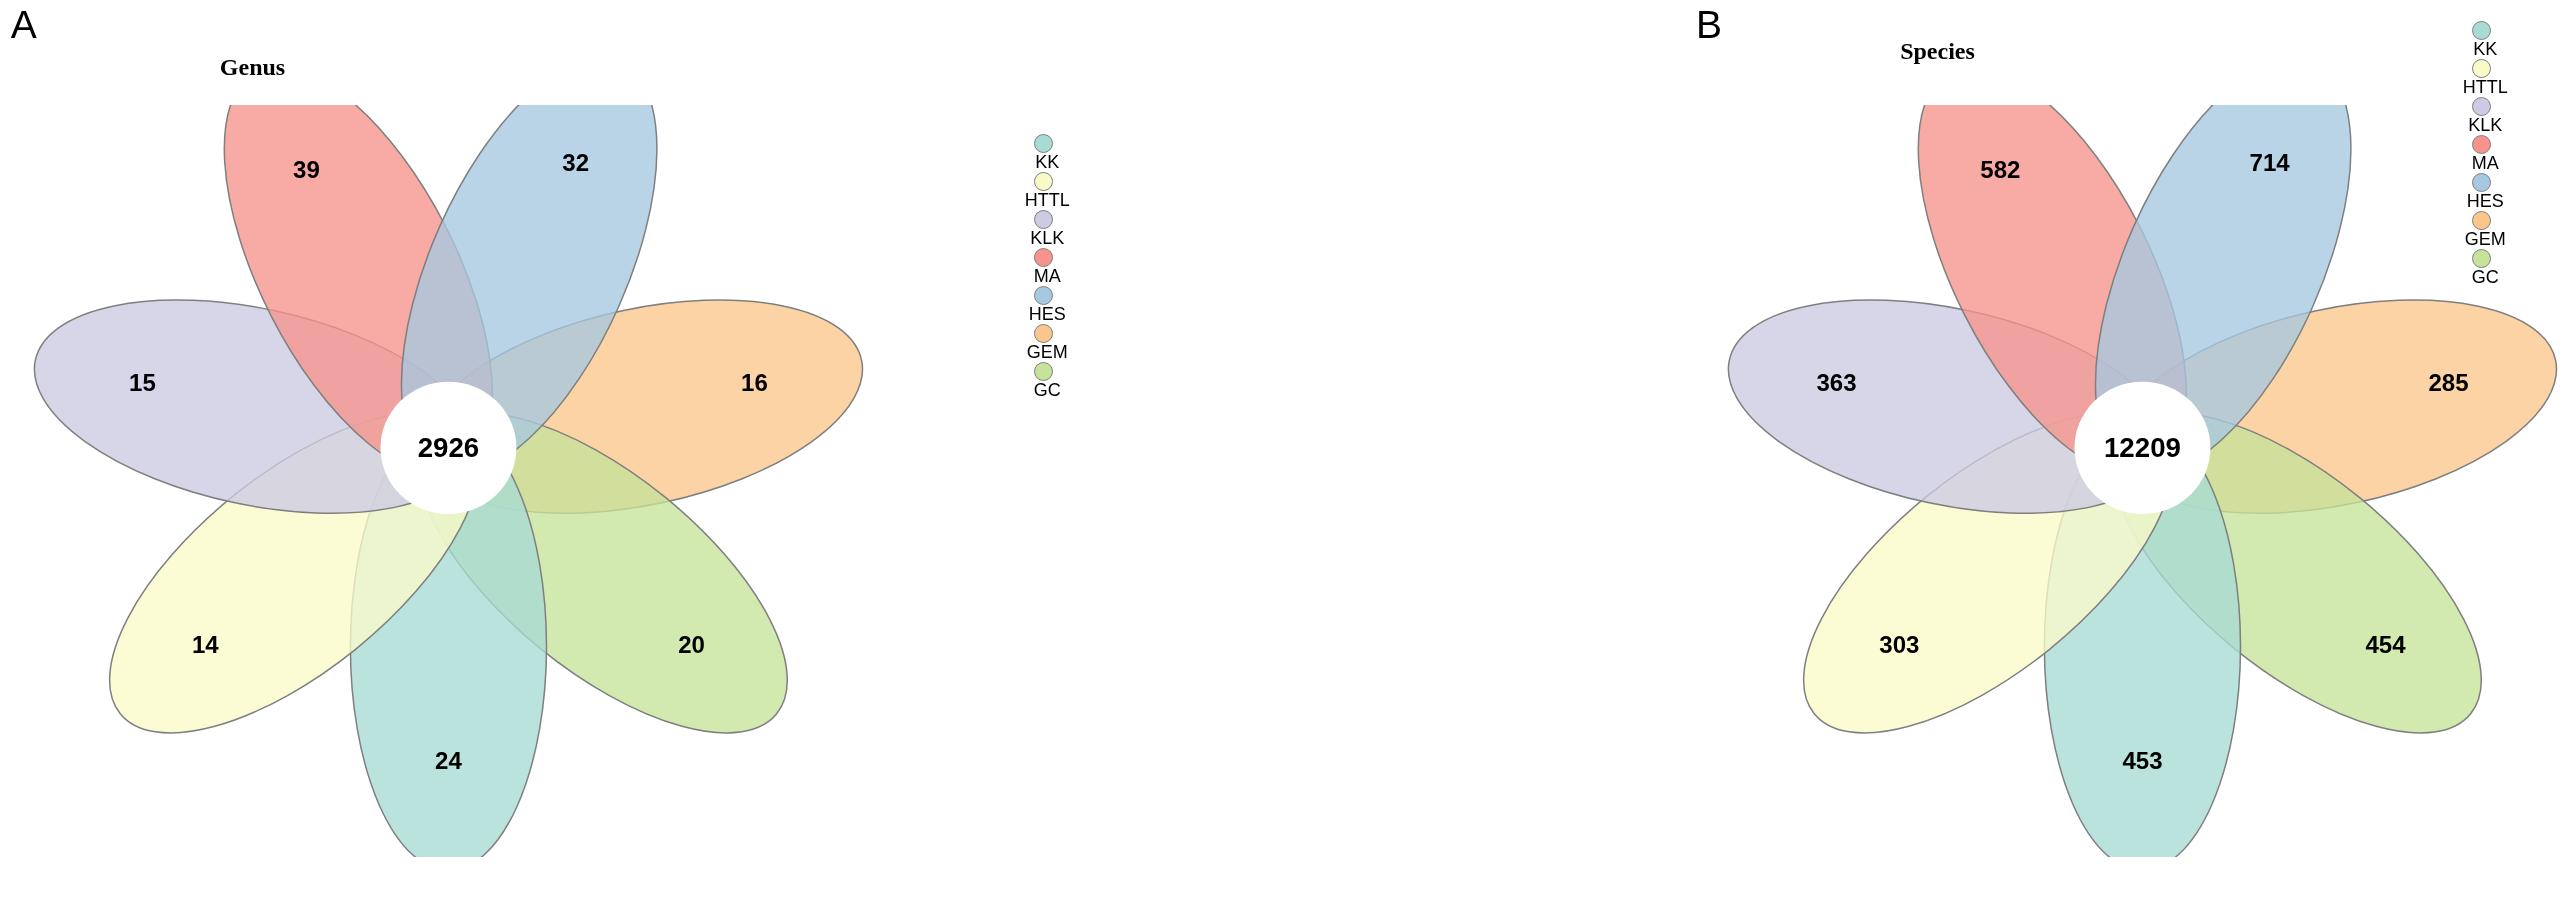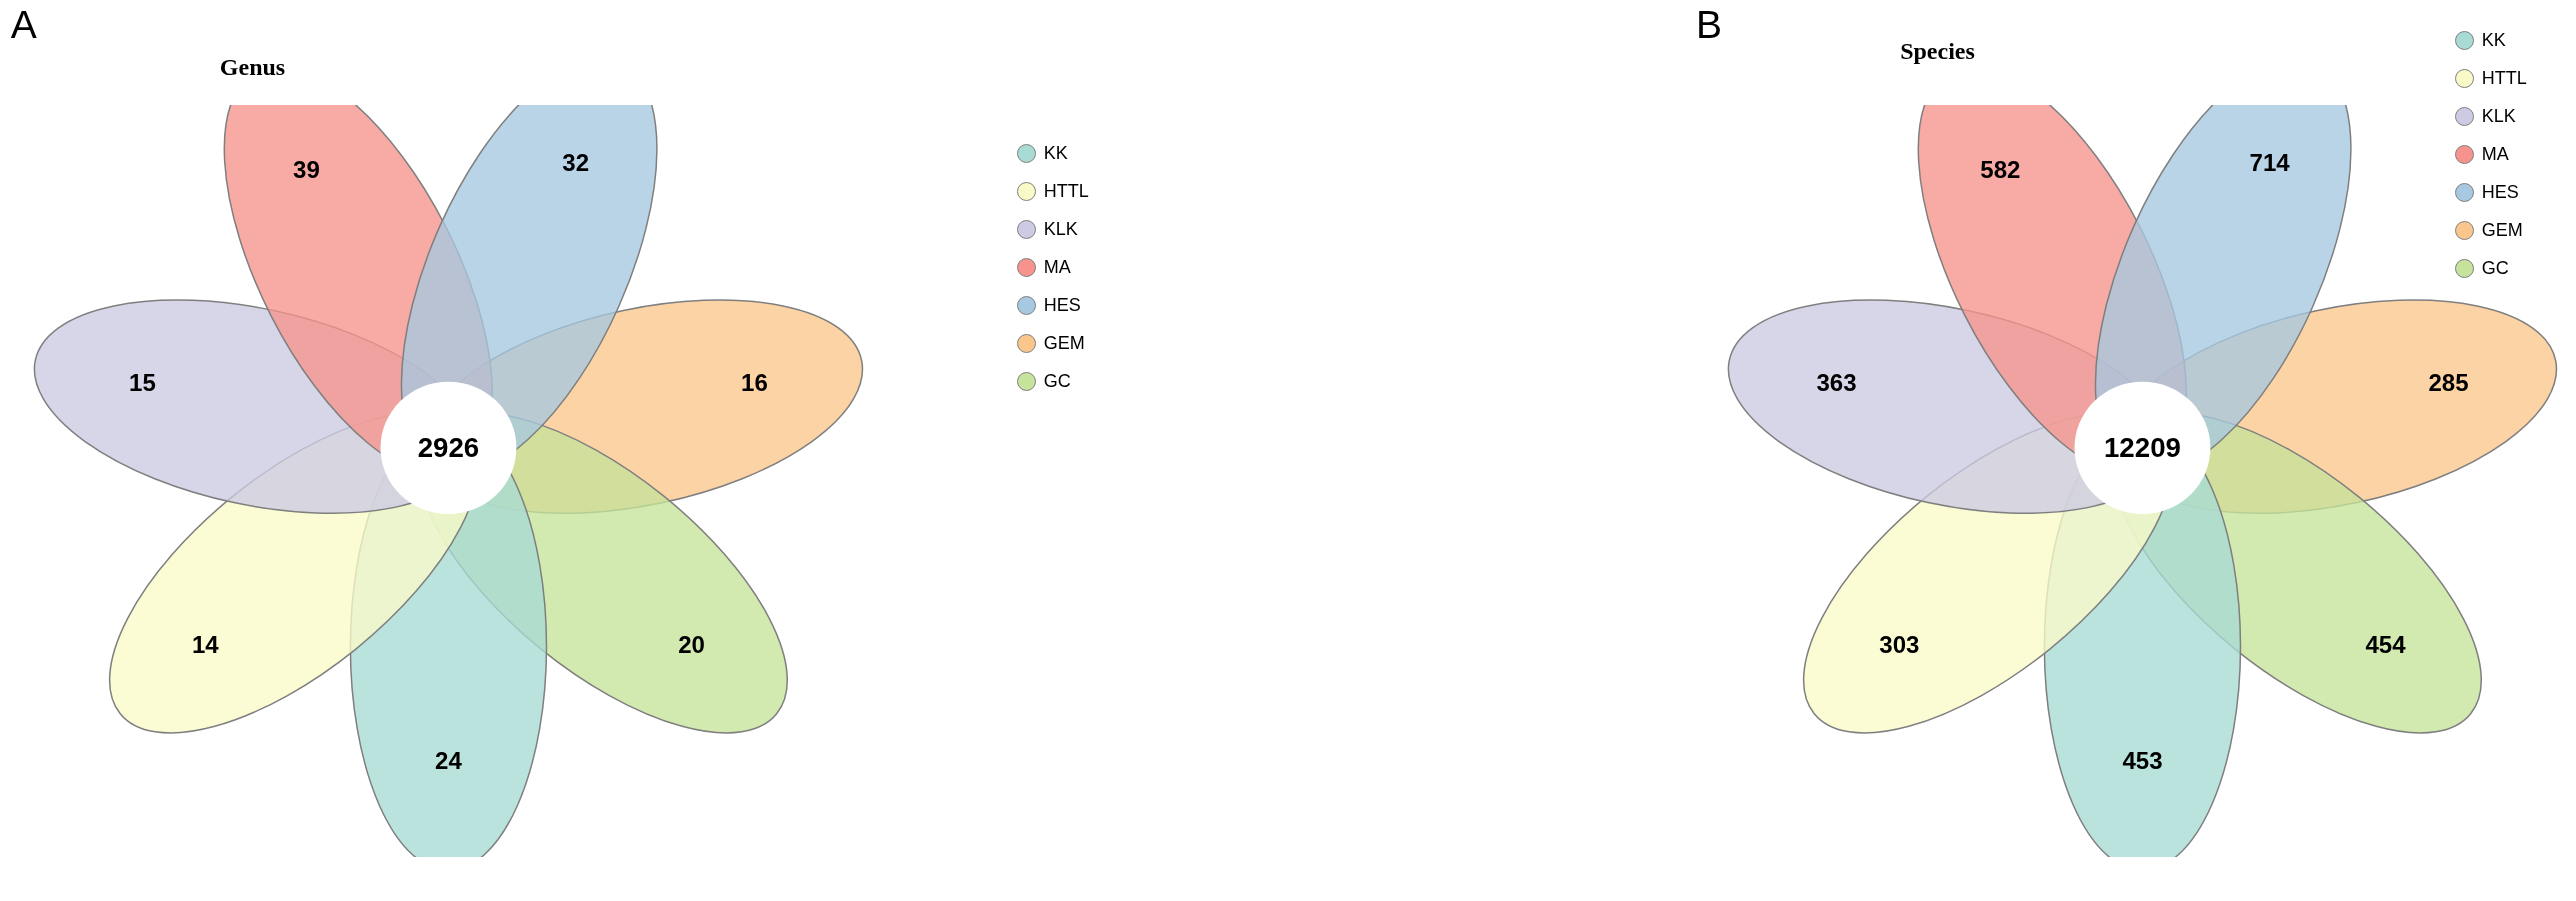--- a/index.html
+++ b/index.html
@@ -49,21 +49,21 @@
   .venn-svg {
     display: block;
   }
   .legend {
     position: absolute;
     display: flex;
     flex-direction: column;
   }
   .legend-item {
     display: flex;
-    flex-direction: row;
+    flex-direction: column;
     align-items: center;
     height: 38px;
   }
   .legend-swatch {
     width: 19px;
     height: 19px;
     border-radius: 50%;
     border: 1.5px solid #7f7f7f;
     box-sizing: border-box;
     flex: 0 0 auto;

